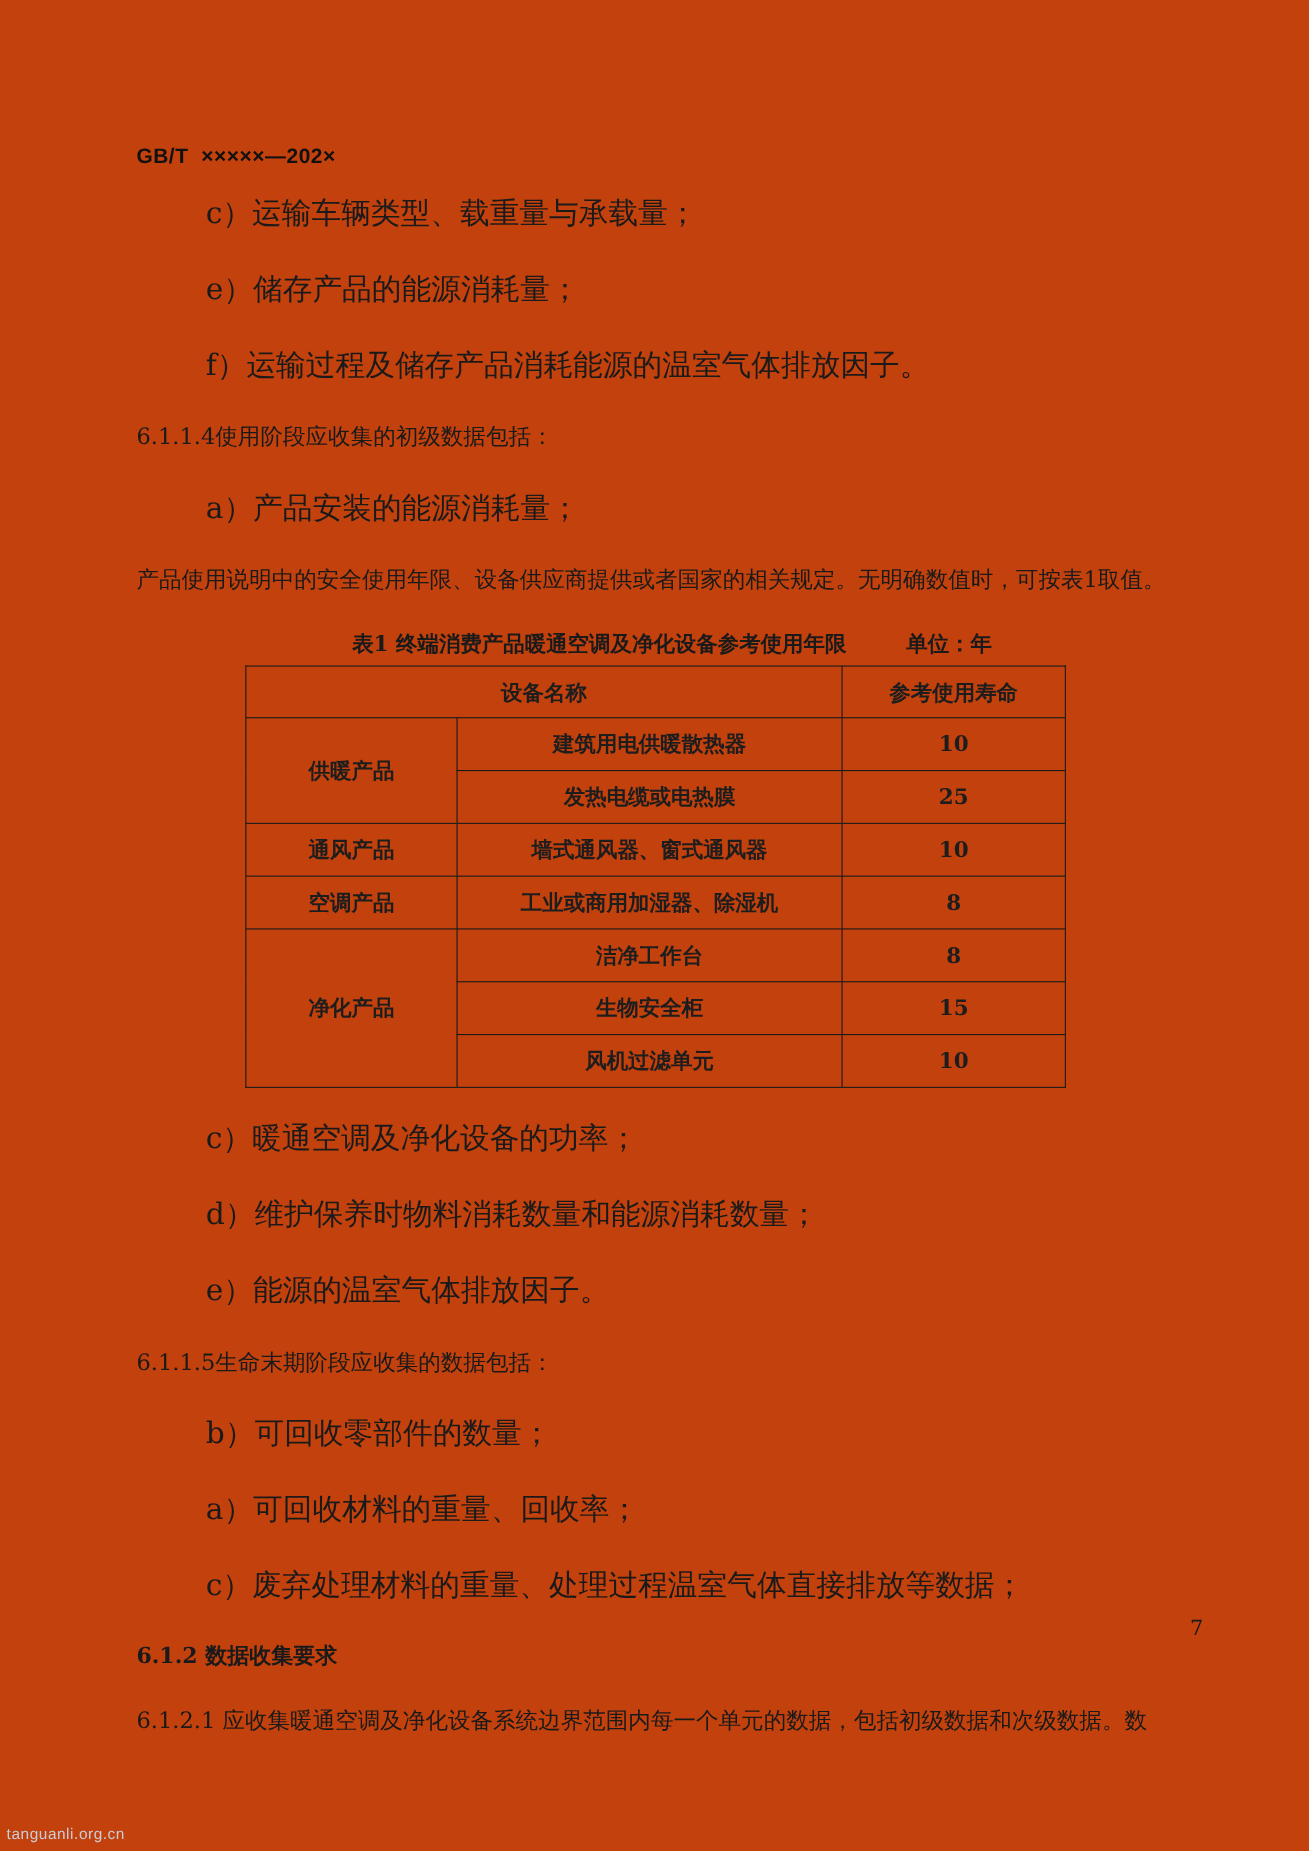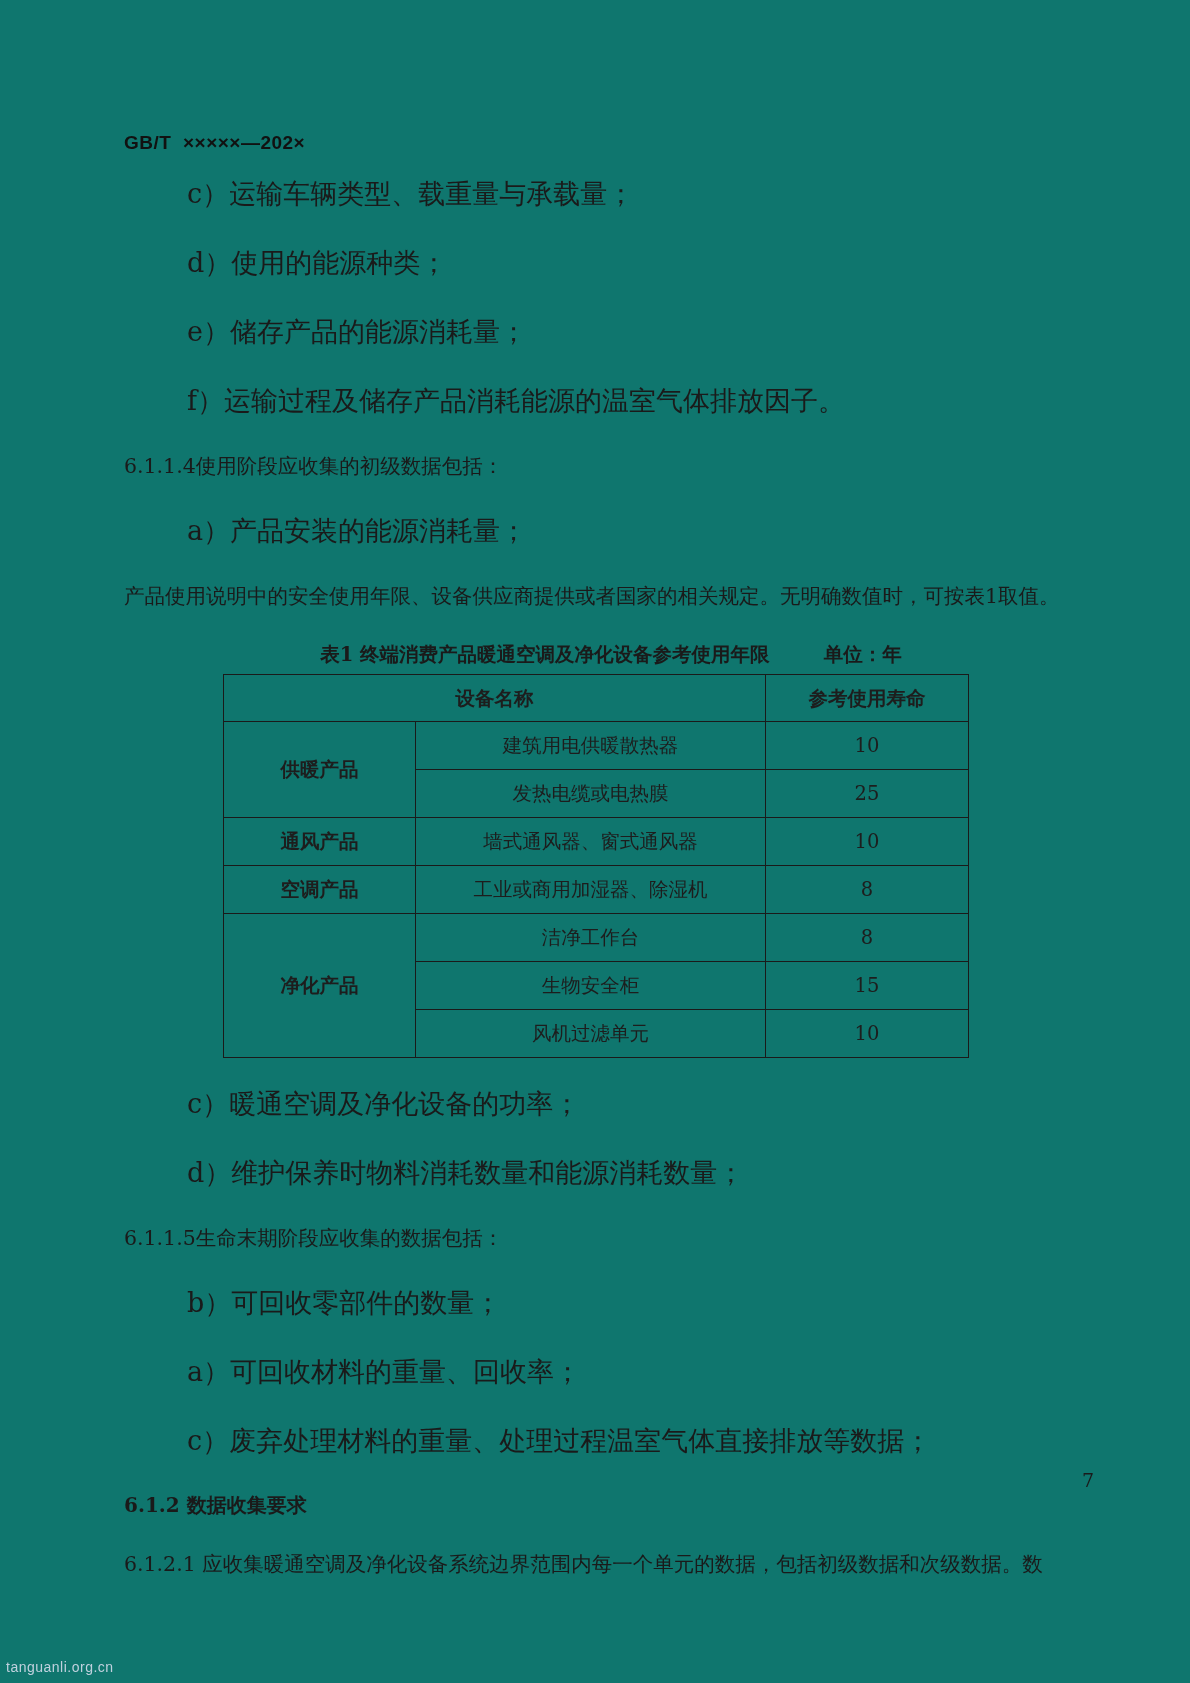--- a/index.html
+++ b/index.html
@@ -8,21 +8,21 @@
     background: #ffffff;
   }
   body {
     font-family: "DejaVu Serif", "Liberation Serif", serif;
     color: #1a1a1a;
   }
   .page {
     position: relative;
     width: 1190px;
     height: 1683px;
-    background: #0f766e;
+    background: #c2410c;
     overflow: hidden;
     box-sizing: border-box;
   }
 
   
   .doc-header {
     position: absolute;
     left: 124px;
     top: 132px;
     font-family: "Liberation Sans", "DejaVu Sans", sans-serif;
@@ -85,21 +85,21 @@
     margin: 0 auto 0 auto;
     width: 745px;
     table-layout: fixed;
     padding-left: 44px;
   }
   table.ref-table td, table.ref-table th {
     border: 1.6px solid #1a1a1a;
     text-align: center;
     vertical-align: middle;
     font-size: 19.5px;
-    font-weight: normal;
+    font-weight: bold;
     padding: 0;
     height: 47px;
     color: #1d1d1d;
   }
   table.ref-table th {
     font-weight: bold;
     height: 46px;
   }
   table.ref-table td.cat {
     font-weight: bold;
@@ -130,21 +130,20 @@
 </head>
 <body>
 
 <div class="page">
 
   <div class="doc-header">GB/T  ×××××—202×</div>
 
   <div class="body-area">
 
     <div class="list-item"><span>c）</span><span>运输车辆类型、载重量与承载量；</span></div>
-    <div class="list-item"><span>d）</span><span>使用的能源种类；</span></div>
     <div class="list-item"><span>e）</span><span>储存产品的能源消耗量；</span></div>
     <div class="list-item"><span>f）</span><span>运输过程及储存产品消耗能源的温室气体排放因子。</span></div>
 
     <div class="clause"><span>6.1.1.4</span><span>使用阶段应收集的初级数据包括：</span></div>
 
     <div class="list-item"><span>a）</span><span>产品安装的能源消耗量；</span></div>
 
     <div class="para">
       <span class="ln">产品使用说明中的安全使用年限、设备供应商提供或者国家的相关规定。无明确数值时，可按表1取值。</span>
     </div>
@@ -193,20 +192,21 @@
           <tr>
             <td>风机过滤单元</td>
             <td>10</td>
           </tr>
         </tbody>
       </table>
     </div>
 
     <div class="list-item" style="margin-top:28px;"><span>c）</span><span>暖通空调及净化设备的功率；</span></div>
     <div class="list-item"><span>d）</span><span>维护保养时物料消耗数量和能源消耗数量；</span></div>
+    <div class="list-item"><span>e）</span><span>能源的温室气体排放因子。</span></div>
 
     <div class="clause"><span>6.1.1.5</span><span>生命末期阶段应收集的数据包括：</span></div>
 
     <div class="list-item"><span>b）</span><span>可回收零部件的数量；</span></div>
     <div class="list-item"><span>a）</span><span>可回收材料的重量、回收率；</span></div>
     <div class="list-item"><span>c）</span><span>废弃处理材料的重量、处理过程温室气体直接排放等数据；</span></div>
 
     <div class="clause-heading">6.1.2 数据收集要求</div>
 
     <div class="para">

